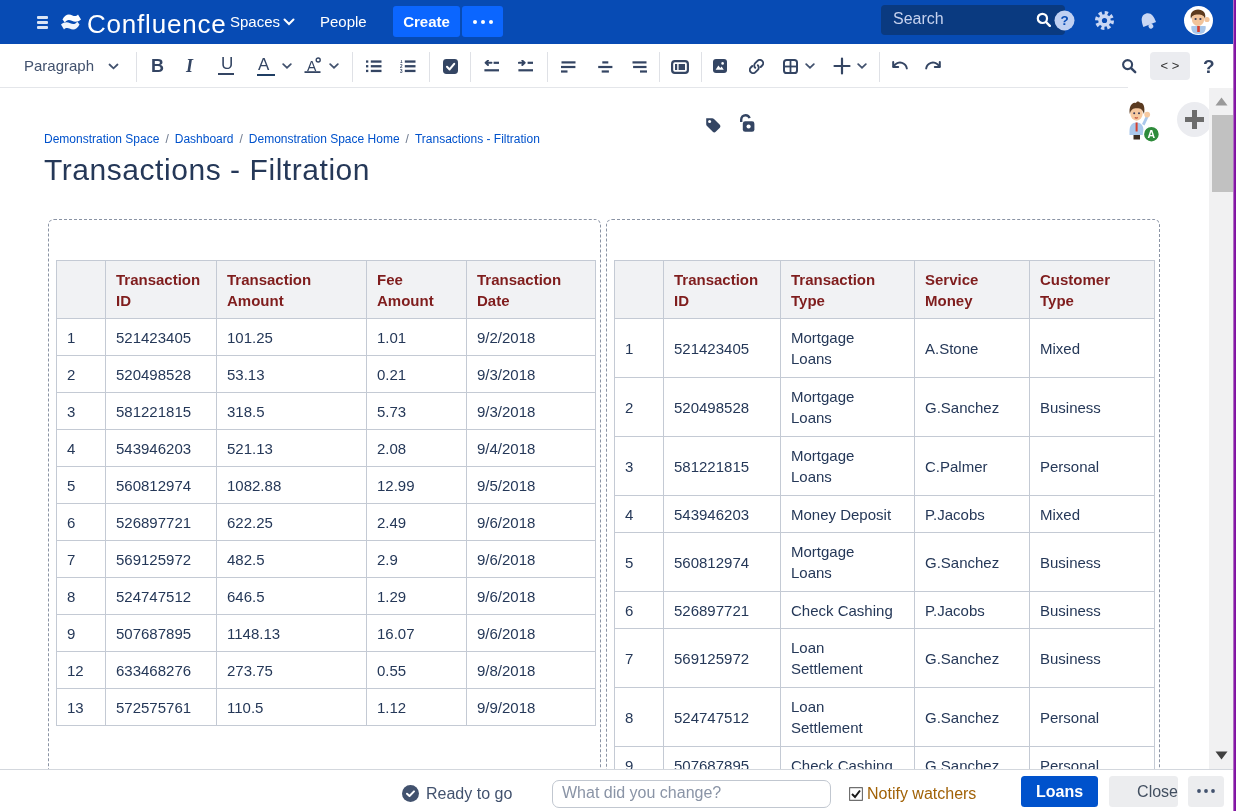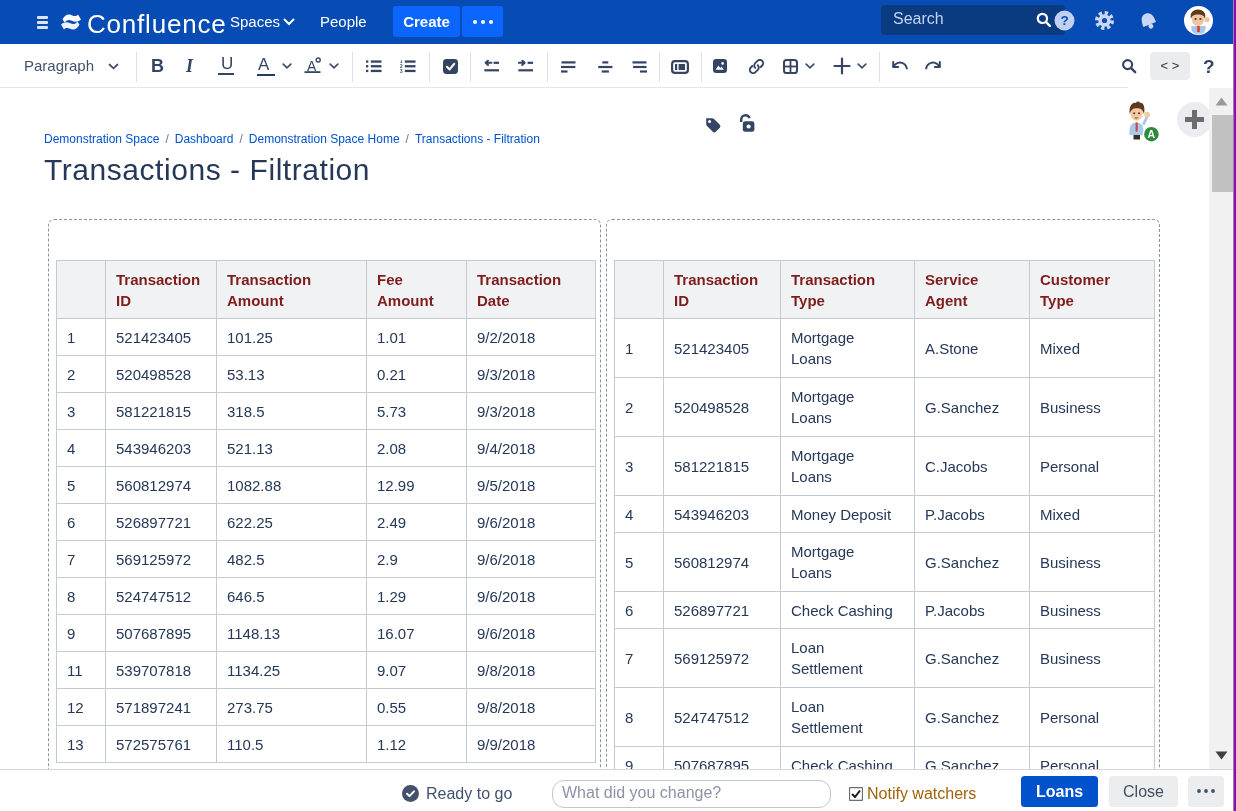--- a/index.html
+++ b/index.html
@@ -45,27 +45,27 @@
 table.ctable th { background:#f1f2f4; color:#7f1d1d; font-weight:bold; line-height:21px; }
 table.ctable td { line-height:21px; background:#fff; }
 #tableL { left:7px; top:40px; width:539px; }
 #tableR { left:7px; top:40px; width:540px; }
 
 
 #footer { position:absolute; top:769px; left:0; width:1236px; height:42px; background:#fff;
   border-top:1px solid #d3d7dd; }
 #readytxt { position:absolute; left:426px; top:15px; font-size:16px; color:#42526e; }
 #cominput { position:absolute; left:552px; top:10px; width:279px; height:28px; border:1px solid #c1c7d0;
-  border-radius:12px; background:#fff; }
+  border-radius:7px; background:#fff; }
 #cominput span { position:absolute; left:9px; top:3px; font-size:16px; color:#8a94a6; }
 #notifytxt { position:absolute; left:867px; top:15px; font-size:16px; color:#a16207; }
 #updatebtn { position:absolute; left:1021px; top:6px; width:77px; height:31px; background:#0052cc;
   border-radius:3.5px; color:#fff; font-weight:bold; font-size:16px; text-align:center; line-height:31px; }
 #closebtn { position:absolute; left:1109px; top:6px; width:69px; height:31px; background:#ecedef;
-  border-radius:3.5px; color:#424f60; font-size:16px; text-align:center; line-height:31px; }
+  border-radius:3.5px; color:#424f60; font-size:16px; text-align:right; line-height:31px; }
 #morebtn { position:absolute; left:1188px; top:6px; width:36px; height:31px; background:#ecedef; border-radius:3.5px; }
 
 
 #sbar { position:absolute; left:1209px; top:88px; width:25px; height:681px; background:#f1f1f2; z-index:50; }
 #sthumb { position:absolute; left:3px; top:27px; width:21px; height:77px; background:#c1c1c1; }
 #purple { position:absolute; left:1233px; top:0; width:3px; height:811px;
   background:linear-gradient(to right,#cbaad6 0%,#8a1ba8 40%,#7a0e9e 100%); z-index:60; }
 </style>
 </head>
 <body>
@@ -370,29 +370,22 @@
               <td>9/6/2018</td>
             </tr>
       <tr style="height:37px">
               <td>9</td>
               <td>507687895</td>
               <td>1148.13</td>
               <td>16.07</td>
               <td>9/6/2018</td>
             </tr>
       <tr style="height:37px">
-              <td>11</td>
-              <td>539707818</td>
-              <td>1134.25</td>
-              <td>9.07</td>
-              <td>9/8/2018</td>
-            </tr>
-      <tr style="height:37px">
               <td>12</td>
-              <td>571897241</td>
+              <td>633468276</td>
               <td>273.75</td>
               <td>0.55</td>
               <td>9/8/2018</td>
             </tr>
       <tr style="height:37px">
               <td>13</td>
               <td>572575761</td>
               <td>110.5</td>
               <td>1.12</td>
               <td>9/9/2018</td>
@@ -408,42 +401,42 @@
             <col style="width:117px">
             <col style="width:134px">
             <col style="width:115px">
             <col style="width:125px">
           </colgroup>
       <tbody>
             <tr style="height:58px">
               <th></th>
               <th>Transaction ID</th>
               <th>Transaction Type</th>
-              <th>Service Agent</th>
+              <th>Service Money</th>
               <th>Customer Type</th>
             </tr>
       <tr style="height:59px">
               <td>1</td>
               <td>521423405</td>
               <td>Mortgage<br>Loans</td>
               <td>A.Stone</td>
               <td>Mixed</td>
             </tr>
       <tr style="height:59px">
               <td>2</td>
               <td>520498528</td>
               <td>Mortgage<br>Loans</td>
               <td>G.Sanchez</td>
               <td>Business</td>
             </tr>
       <tr style="height:59px">
               <td>3</td>
               <td>581221815</td>
               <td>Mortgage<br>Loans</td>
-              <td>C.Jacobs</td>
+              <td>C.Palmer</td>
               <td>Personal</td>
             </tr>
       <tr style="height:37px">
               <td>4</td>
               <td>543946203</td>
               <td>Money Deposit</td>
               <td>P.Jacobs</td>
               <td>Mixed</td>
             </tr>
       <tr style="height:59px">

